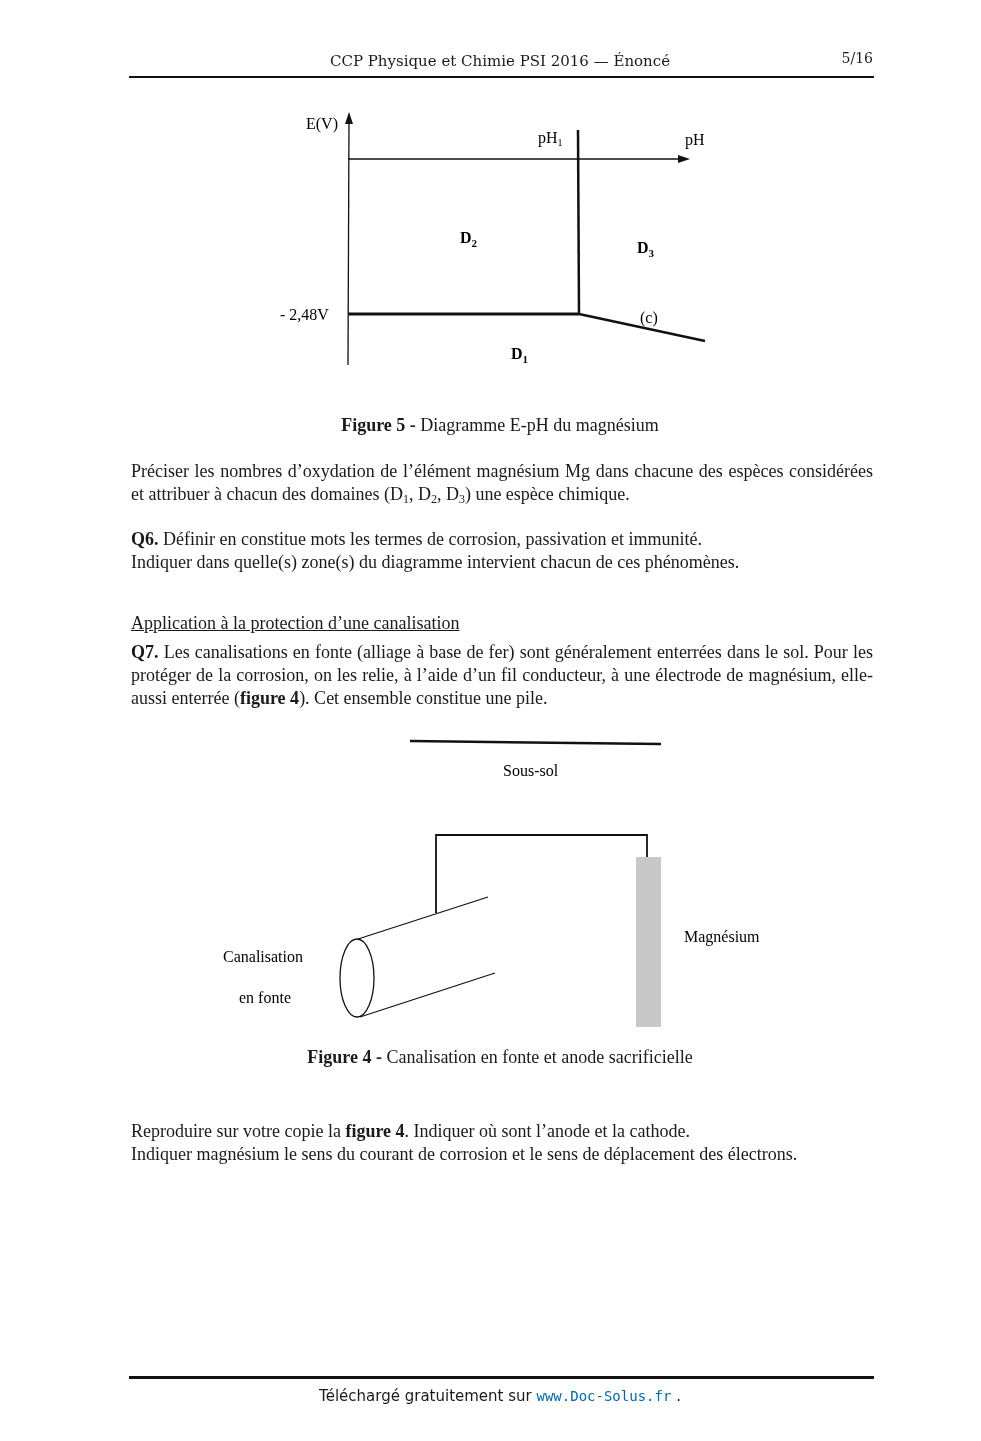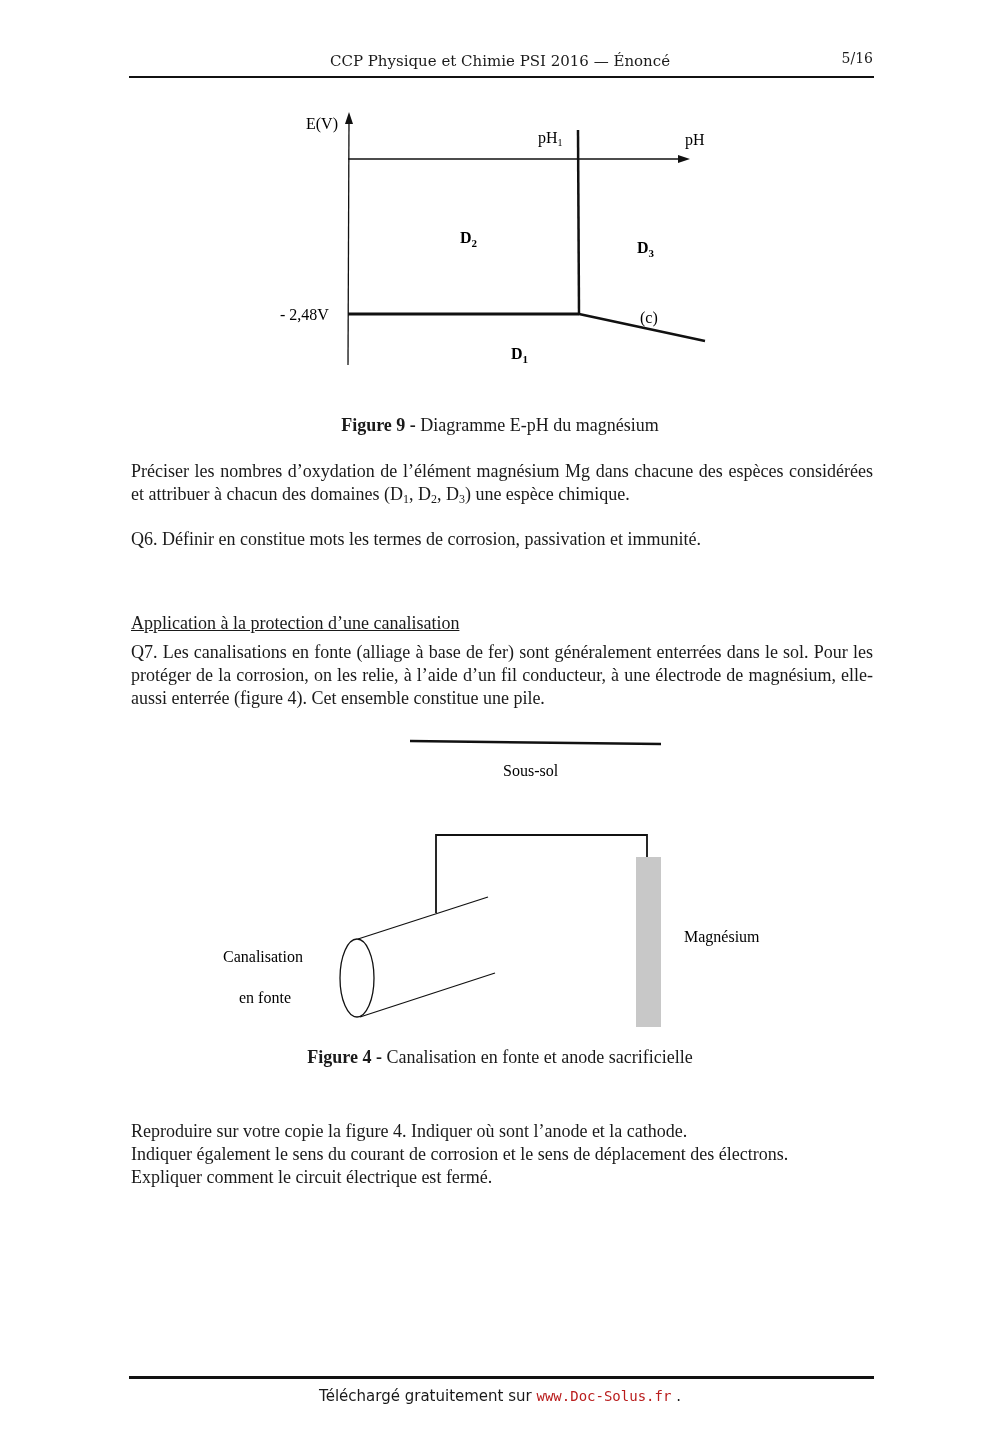--- a/index.html
+++ b/index.html
@@ -3,27 +3,27 @@
 <meta charset="utf-8">
 <style>
   html, body { margin:0; padding:0; background:#fff; }
   body { width:981px; height:1441px; position:relative; overflow:hidden;
          font-family:"Liberation Serif", serif; color:#1a1a1a; }
   .abs { position:absolute; }
   .header-title { left:0; width:1000px; top:52px; text-align:center; font-size:16px; font-family:"DejaVu Serif", serif; font-size:15px; }
   .page-num { right:108px; top:50px; font-size:14px; font-family:"DejaVu Serif", serif; }
   .rule-top { left:129px; width:745px; top:76px; height:2px; background:#111; }
   .para { left:131px; width:742px; font-size:18px; line-height:23px; text-align:justify; }
-  .para b { font-weight:normal; }
+  .para b { font-weight:bold; }
   .caption { left:0; width:1000px; text-align:center; font-size:18px; }
   .underline { text-decoration:underline;margin-top:16px; }
   .sub { font-size:12px; vertical-align:-3px; }
   .rule-bottom { left:129px; width:745px; top:1376px; height:3px; background:#111; }
   .footer { left:0; width:1000px; top:1387px; text-align:center; font-family:"DejaVu Sans", sans-serif; font-size:15px; }
-  .footer-link { color:#b91c1c; font-family:"DejaVu Sans Mono", monospace; font-size:14px; }
+  .footer-link { color:#0369a1; font-family:"DejaVu Sans Mono", monospace; font-size:14px; }
   svg text { font-family:"Liberation Serif", serif; }
 </style>
 </head>
 <body>
 
 <div class="abs header-title">CCP Physique et Chimie PSI 2016 — Énoncé</div>
 <div class="abs page-num">5/16</div>
 <div class="abs rule-top"></div>
 
 <svg class="abs" style="left:270px;top:100px;" width="450" height="280">
@@ -44,29 +44,30 @@
   <text x="415" y="45" font-size="16">pH</text>
   <text x="268" y="43" font-size="16"><tspan>pH</tspan><tspan font-size="10" dy="3">1</tspan></text>
   <text x="10" y="220" font-size="16">- 2,48V</text>
   <text x="370" y="223" font-size="16">(c)</text>
   <text x="190" y="143" font-size="16" font-weight="bold"><tspan>D</tspan><tspan font-size="11" dy="4">2</tspan></text>
   <text x="367" y="153" font-size="16" font-weight="bold"><tspan>D</tspan><tspan font-size="11" dy="4">3</tspan></text>
   <text x="241" y="259" font-size="16" font-weight="bold"><tspan>D</tspan><tspan font-size="11" dy="4">1</tspan></text>
 </svg>
 
 <div class="abs caption" style="top:415px;">
-  <b>Figure 9 -</b><span> Diagramme E-pH du magnésium</span>
+  <b>Figure 5 -</b><span> Diagramme E-pH du magnésium</span>
 </div>
 
 <div class="abs para" style="top:460px;">
   <span>Préciser les nombres d’oxydation de l’élément magnésium Mg dans chacune des espèces considérées et attribuer à chacun des domaines (D</span><span class="sub">1</span><span>, D</span><span class="sub">2</span><span>, D</span><span class="sub">3</span><span>) une espèce chimique.</span>
 </div>
 
 <div class="abs para" style="top:528px;">
   <b>Q6.</b><span> Définir en constitue mots les termes de corrosion, passivation et immunité.</span><br>
+  <span>Indiquer dans quelle(s) zone(s) du diagramme intervient chacun de ces phénomènes.</span>
 </div>
 
 <div class="abs para underline" style="top:596px;width:auto;">Application à la protection d’une canalisation</div>
 
 <div class="abs para" style="top:641px;">
   <b>Q7.</b><span> Les canalisations en fonte (alliage à base de fer) sont généralement enterrées dans le sol. Pour les protéger de la corrosion, on les relie, à l’aide d’un fil conducteur, à une électrode de magnésium, elle-aussi enterrée (</span><b>figure 4</b><span>). Cet ensemble constitue une pile.</span>
 </div>
 
 <svg class="abs" style="left:210px;top:730px;" width="580" height="310">
   <line x1="200" y1="11" x2="451" y2="14" stroke="#111" stroke-width="2.5"></line>
@@ -83,20 +84,20 @@
   <text x="29" y="273" font-size="16">en fonte</text>
   <text x="474" y="212" font-size="16">Magnésium</text>
 </svg>
 
 <div class="abs caption" style="top:1047px;">
   <b>Figure 4 -</b><span> Canalisation en fonte et anode sacrificielle</span>
 </div>
 
 <div class="abs para" style="top:1120px;">
   <span>Reproduire sur votre copie la </span><b>figure 4</b><span>. Indiquer où sont l’anode et la cathode.</span><br>
-  <span>Indiquer également le sens du courant de corrosion et le sens de déplacement des électrons.</span><br>
-  <span>Expliquer comment le circuit électrique est fermé.</span><br>
+  <span>Indiquer magnésium le sens du courant de corrosion et le sens de déplacement des électrons.</span><br>
+  <br>
 </div>
 
 <div class="abs rule-bottom"></div>
 <div class="abs footer">
   <span>Téléchargé gratuitement sur </span><span class="footer-link">www.Doc-Solus.fr</span><span> .</span>
 </div>
 
 </body></html>

